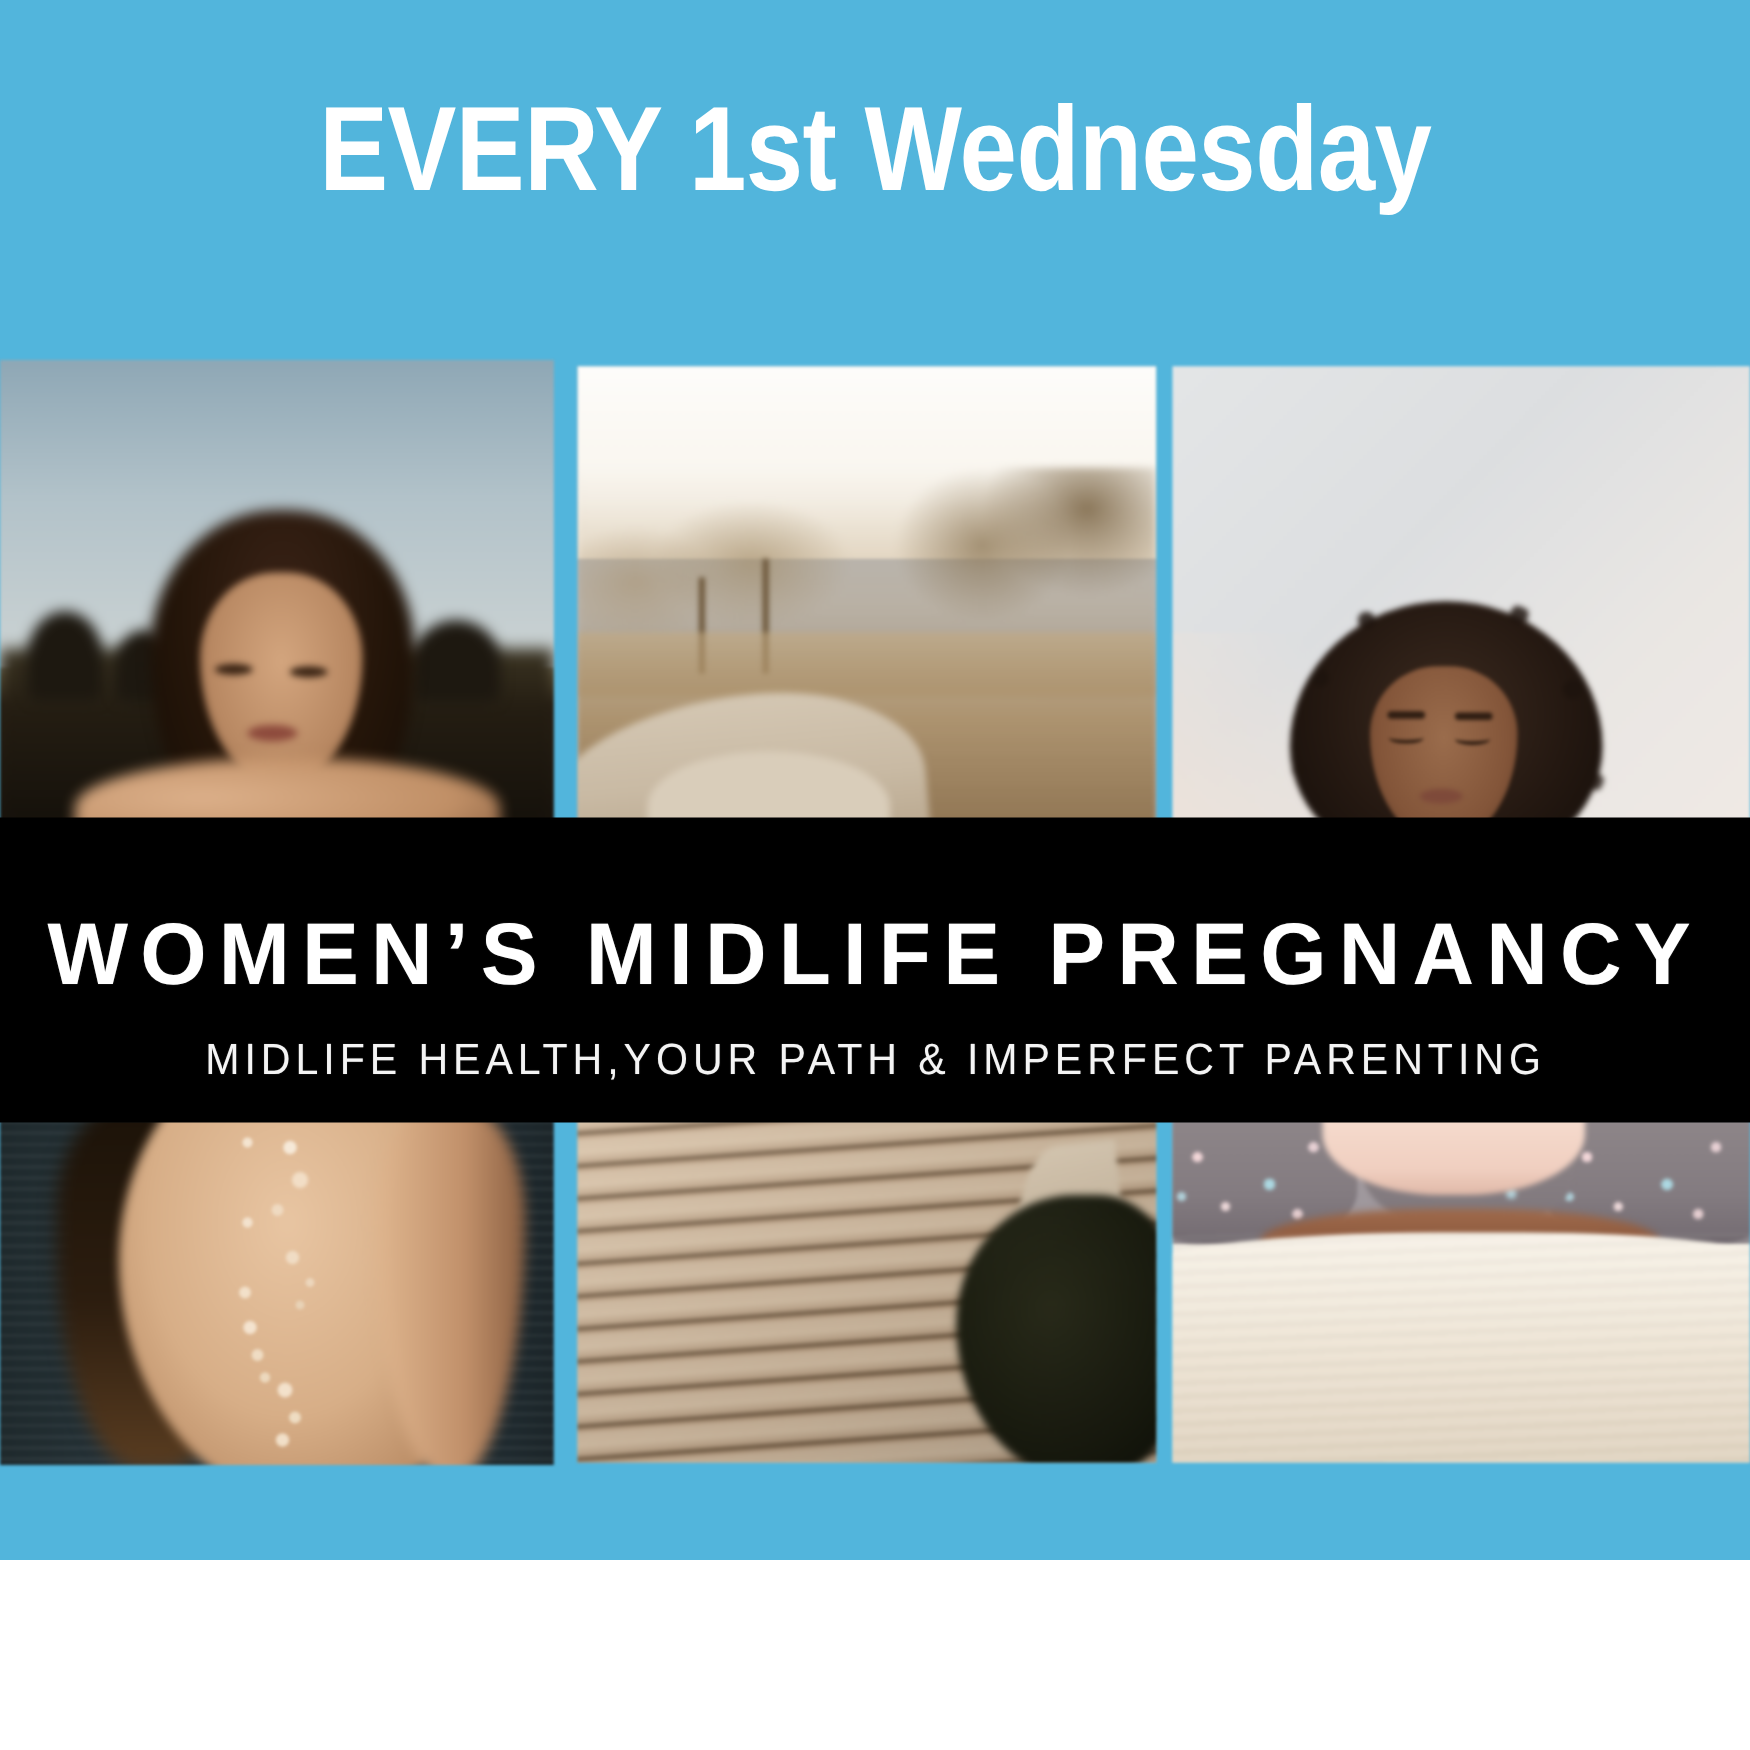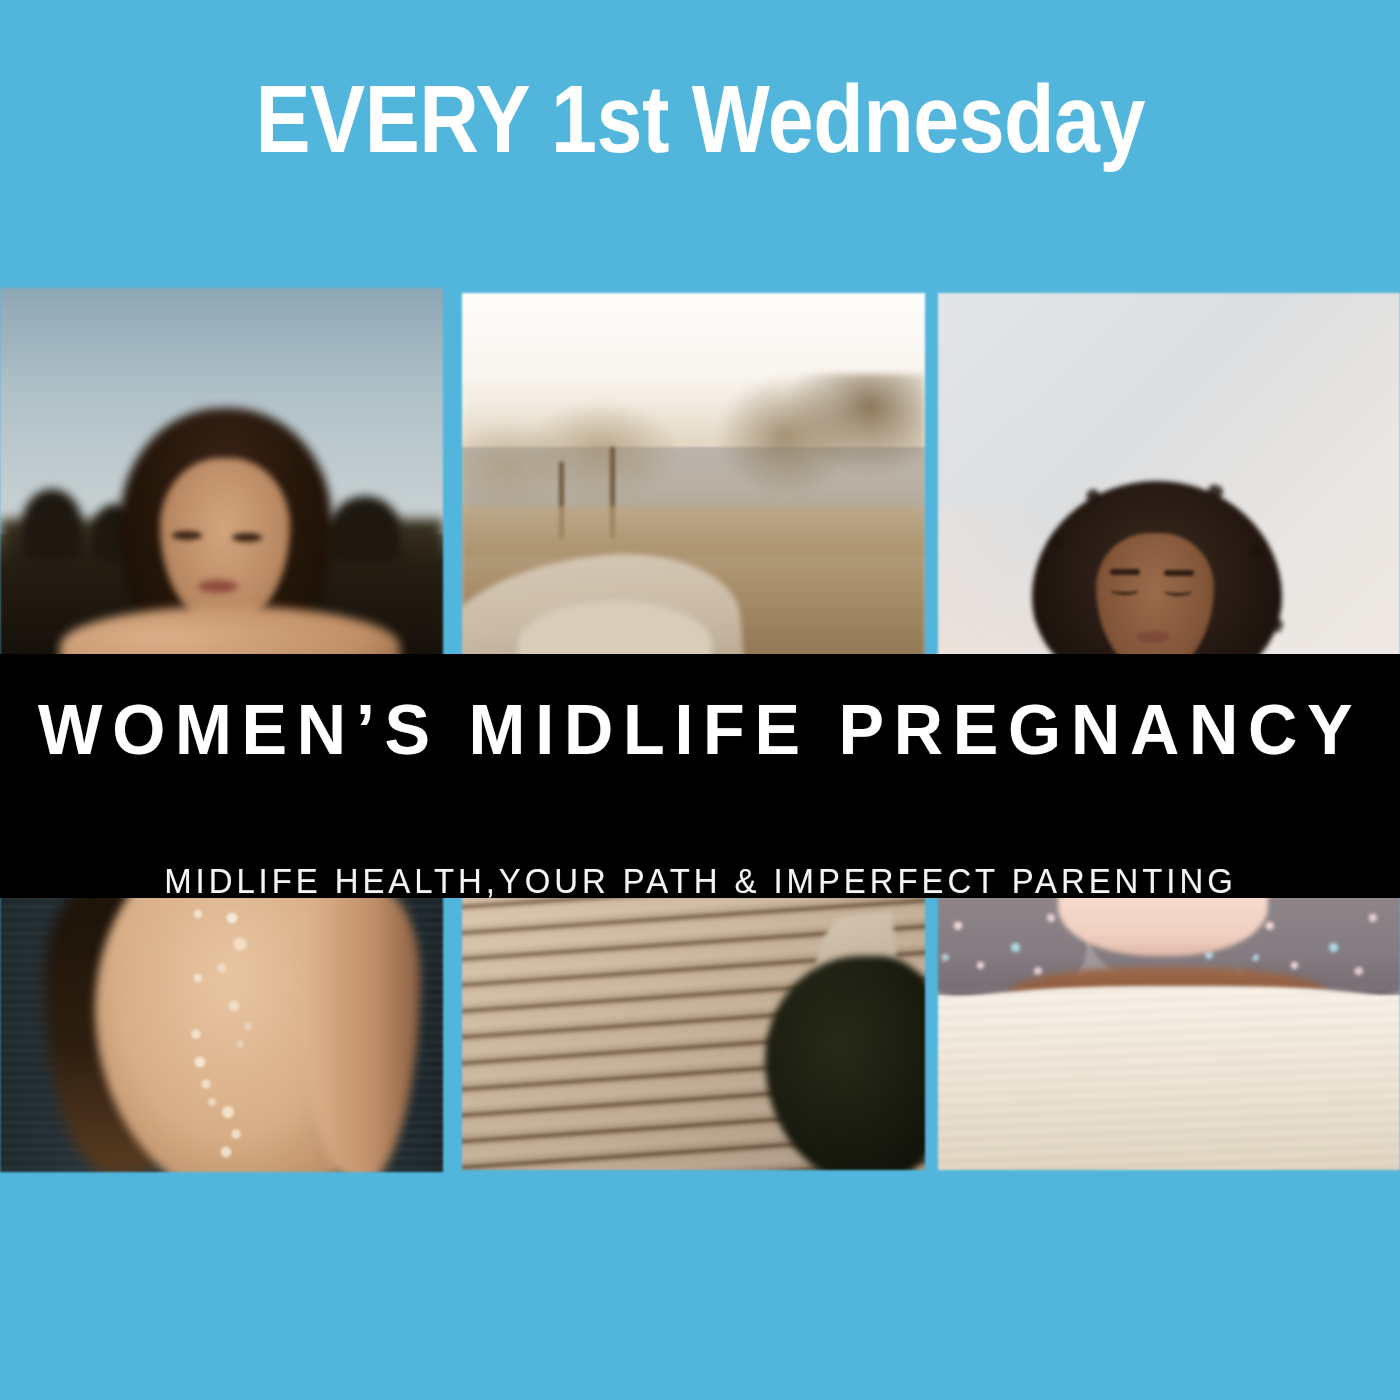--- a/index.html
+++ b/index.html
@@ -3,21 +3,21 @@
 <meta charset="utf-8">
 <style>
   html, body {
     margin: 0;
     padding: 0;
     background: #ffffff;
   }
   #poster {
     position: relative;
     width: 1400px;
-    height: 1400px;
+    height: 1248px;
     overflow: hidden;
     background: #52b5dc;
     font-family: "Liberation Sans", sans-serif;
     text-decoration: underline;
   }
 
   
   .header-band {
     position: absolute;
     left: 0;
@@ -306,21 +306,21 @@
     position: absolute;
     left: 0;
     top: 654px;
     width: 1400px;
     height: 244px;
     background: #000000;
     z-index: 5;
     display: flex;
     flex-direction: column;
     align-items: center;
-    justify-content: space-between;
+    justify-content: center;
   }
   .show-title {
     margin-top: 41px;
     color: #ffffff;
     font-family: "Liberation Sans", sans-serif;
     font-weight: bold;
     font-size: 70px;
     line-height: 1.0;
     letter-spacing: 10px;
     white-space: nowrap;

